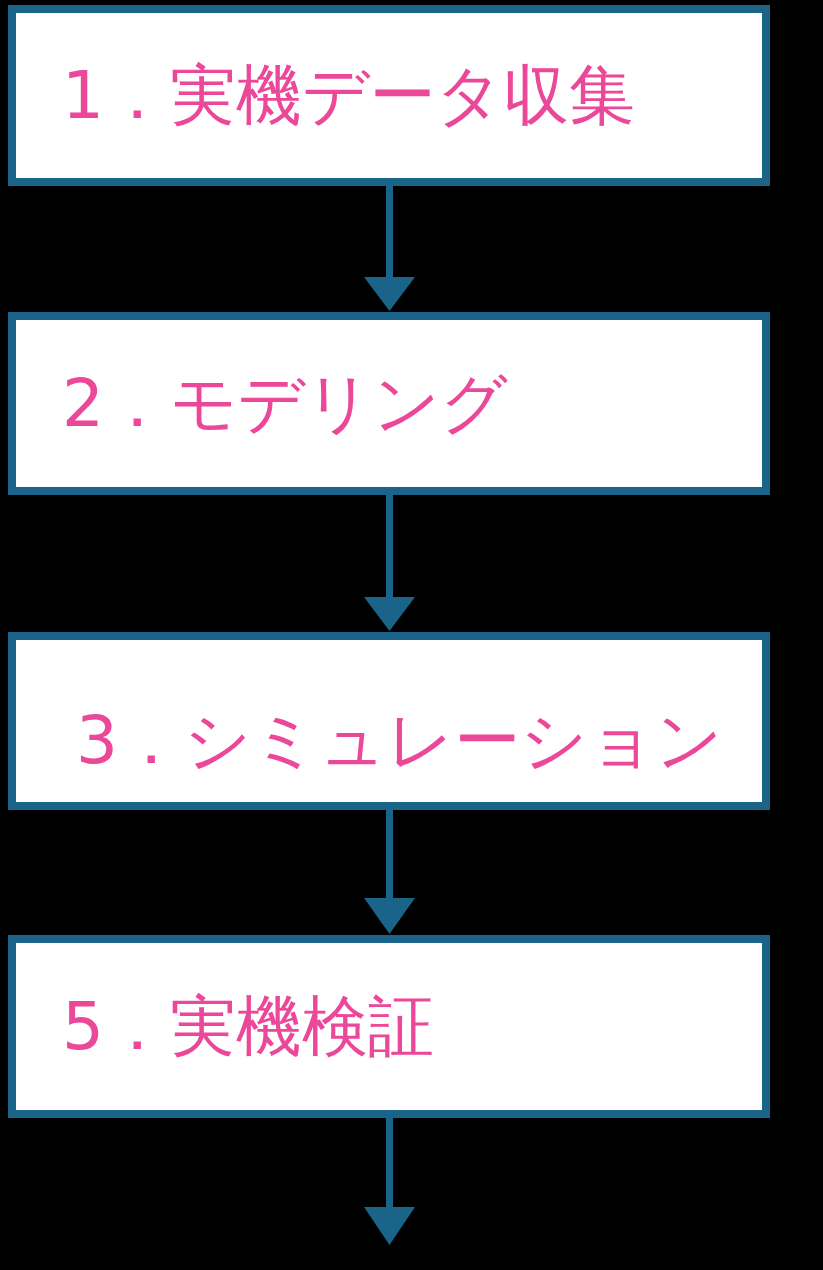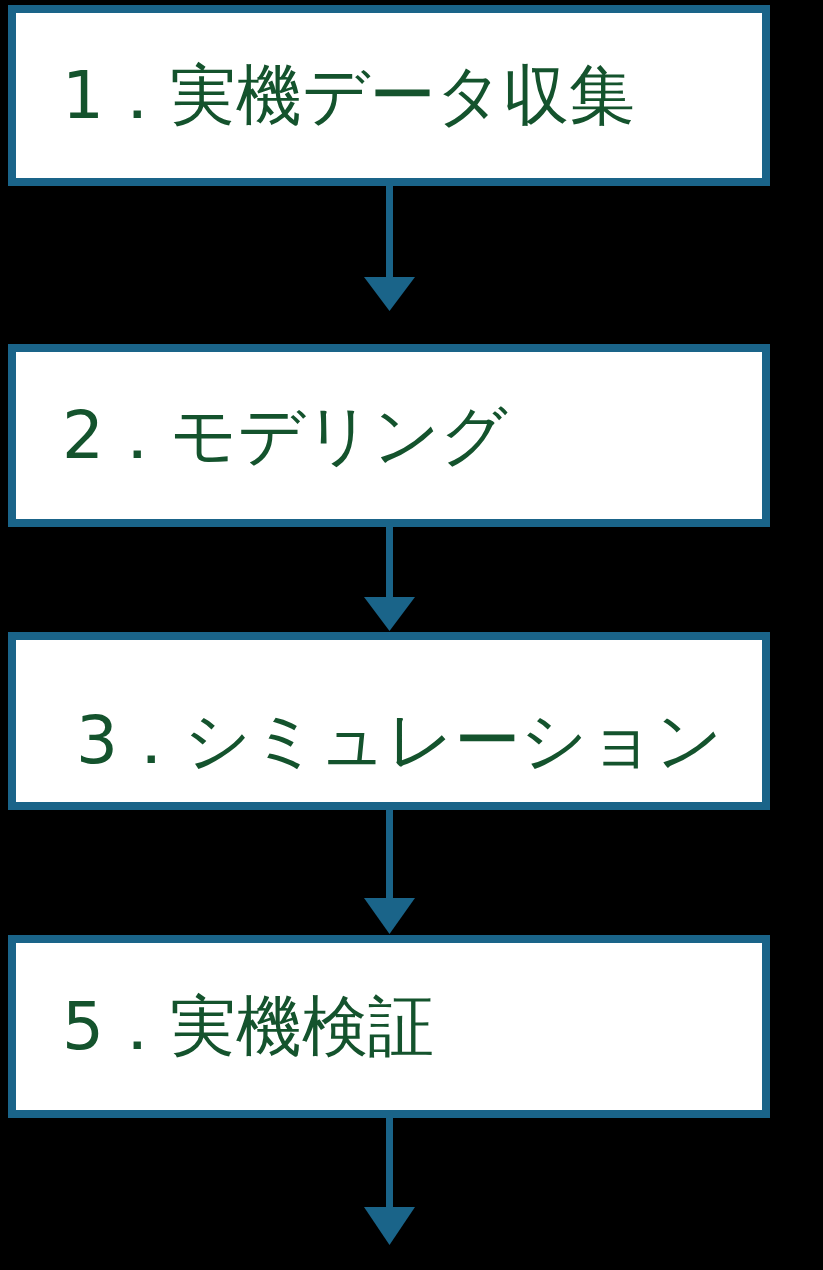--- a/index.html
+++ b/index.html
@@ -28,32 +28,32 @@
     position: absolute;
     box-sizing: border-box;
     background: #FFFFFF;
     border: 8px solid #1A6489;
     display: flex;
     align-items: center;
   }
 
   .node-label {
     display: block;
-    color: #14532d;
+    color: #ec4899;
     font-family: "DejaVu Sans", "Liberation Sans", sans-serif;
     font-size: 66px;
     line-height: 1.0;
     letter-spacing: 0px;
     white-space: nowrap;
     font-weight: 400;
   }
 
   
   #node-1 { left: 8px;  top: 5px;    width: 762px; height: 181px; }
-  #node-2 { left: 8px;  top: 312px;  width: 762px; height: 183px; margin-top: 32px; }
+  #node-2 { left: 8px;  top: 312px;  width: 762px; height: 183px; }
   #node-3 { left: 8px;  top: 632px;  width: 762px; height: 178px; }
   #node-4 { left: 8px;  top: 935px;  width: 762px; height: 183px; }
 
   #node-1 .node-label { padding-left: 46px; }
   #node-2 .node-label { padding-left: 46px; }
   #node-3 .node-label { padding-left: 60px; margin-top: 40px; }
   #node-4 .node-label { padding-left: 46px; }
 
   
   .connector {

